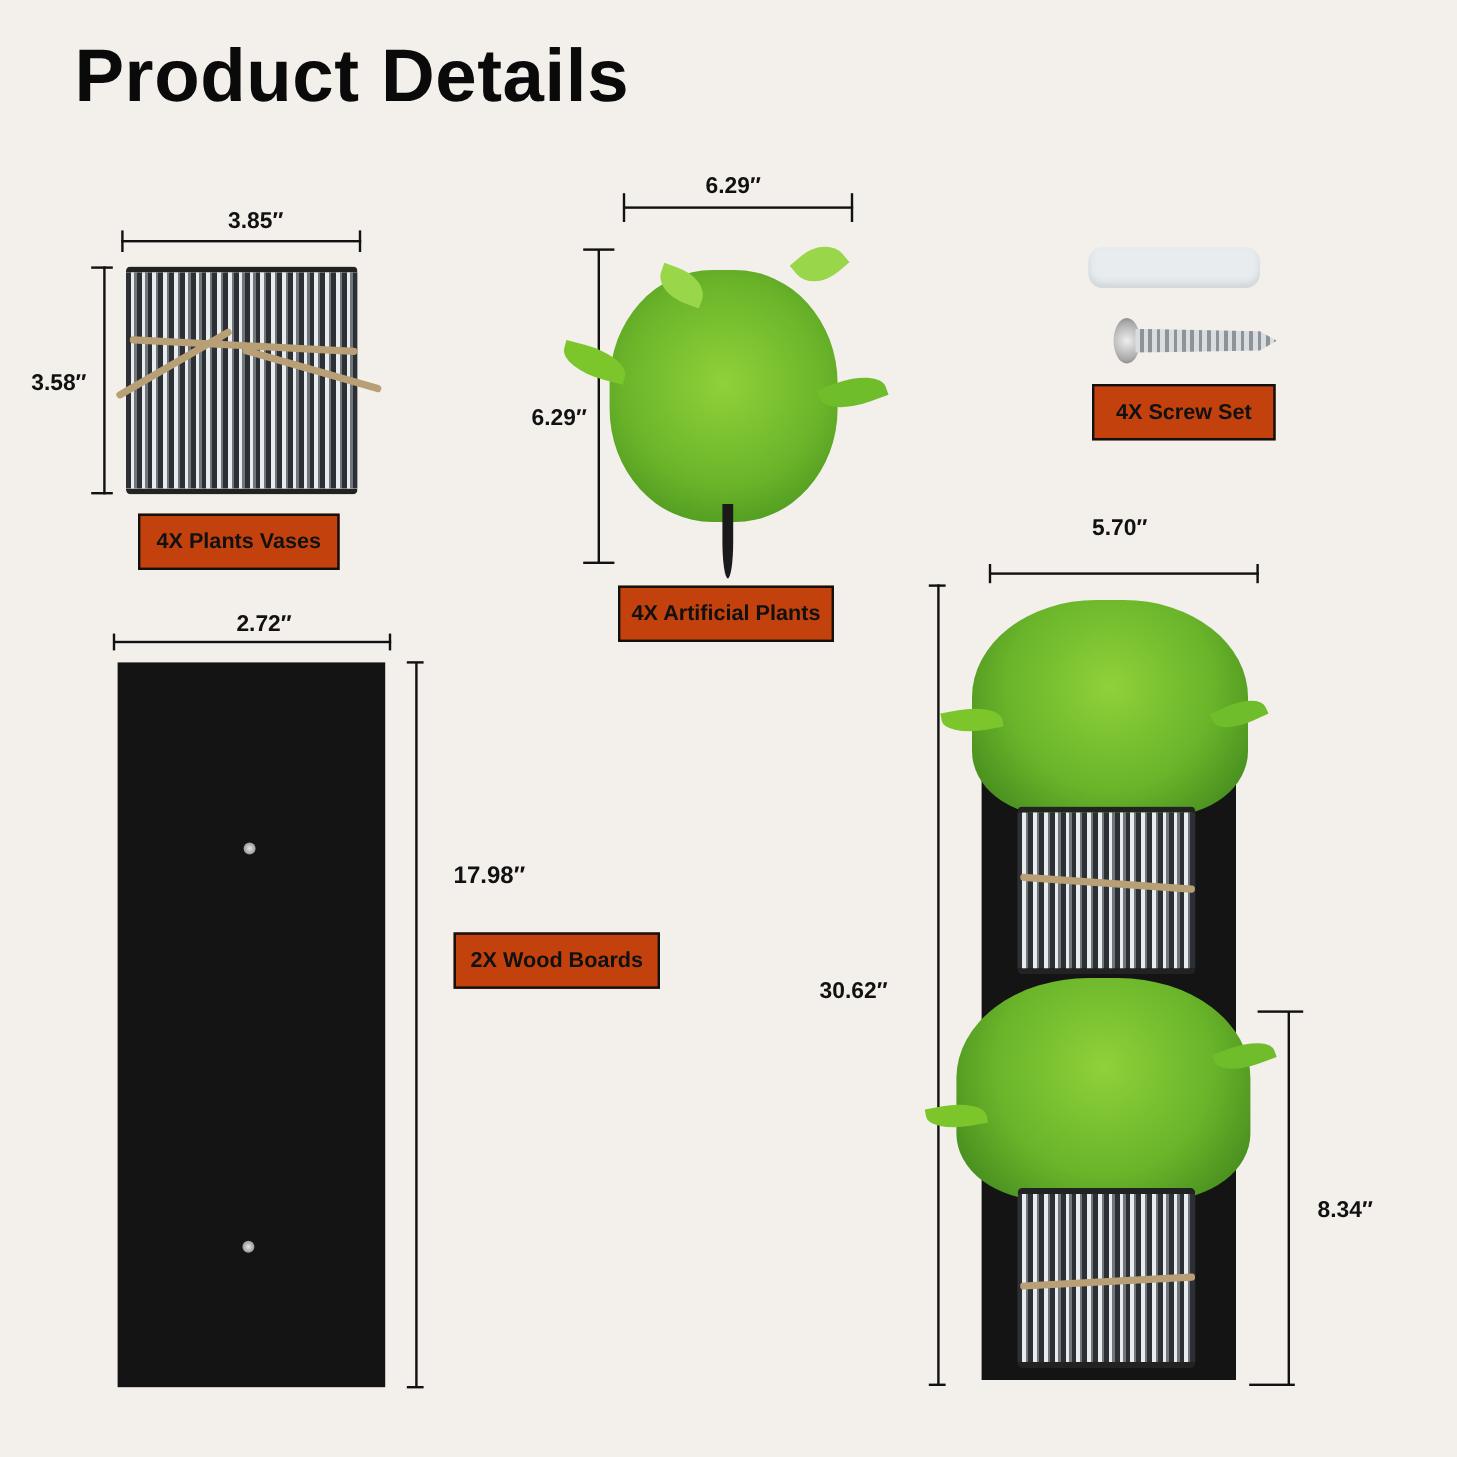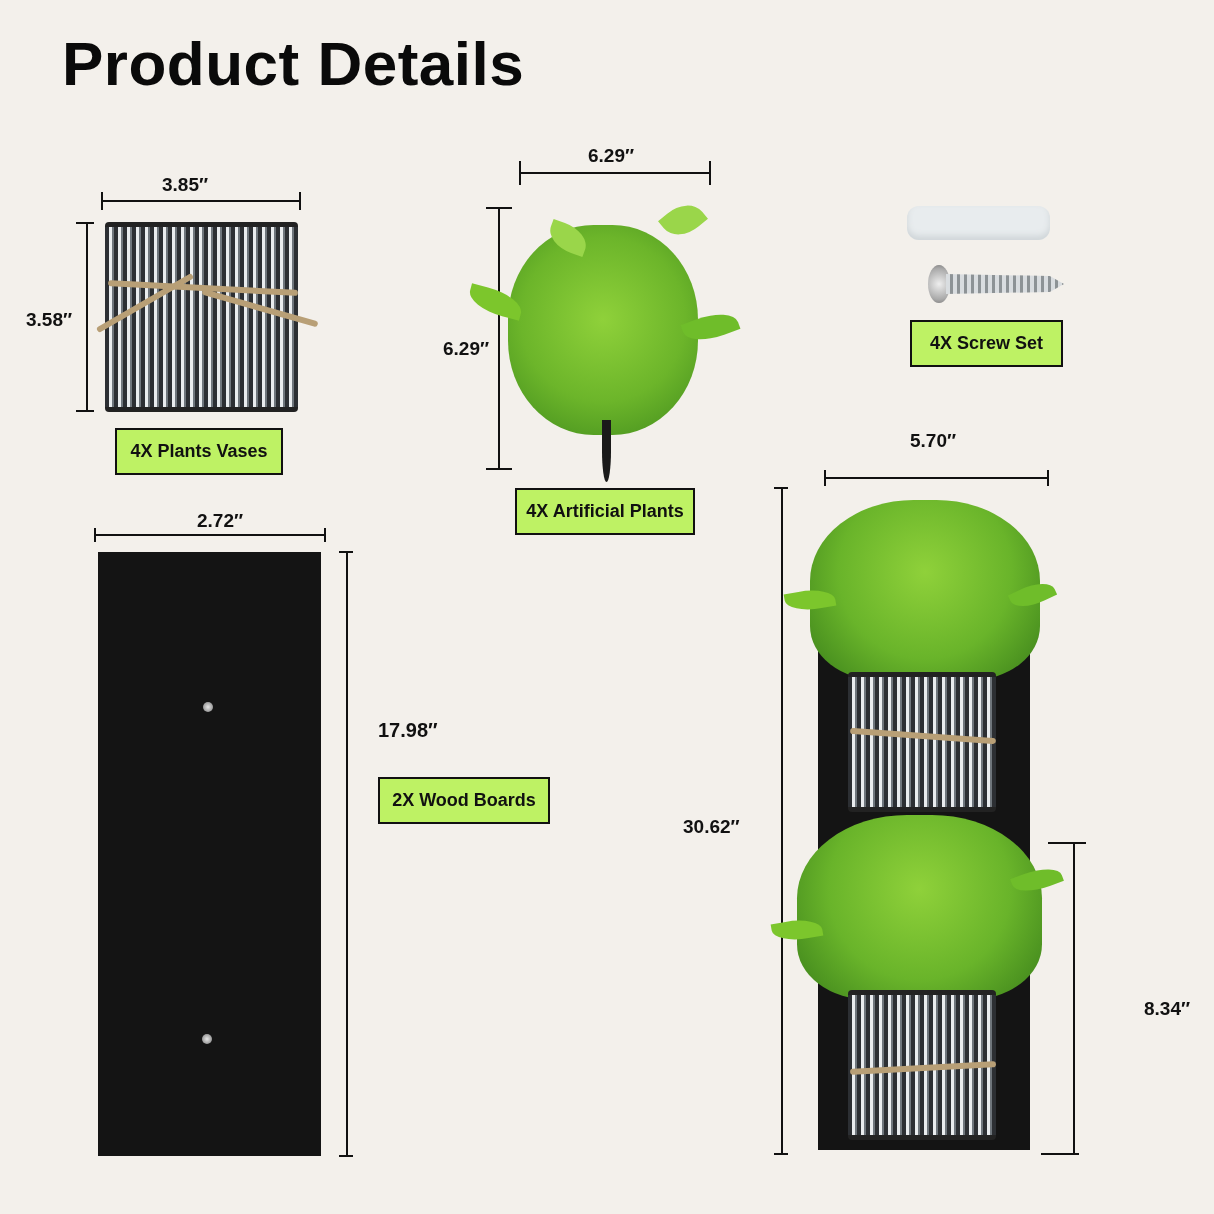--- a/index.html
+++ b/index.html
@@ -4,34 +4,34 @@
 <style>
   html,body{margin:0;padding:0;}
   body{width:1214px;height:1214px;background:#f3f0eb;position:relative;overflow:hidden;font-family:"Liberation Sans","DejaVu Sans",sans-serif;color:#111;}
   .abs{position:absolute;}
   .title{left:62px;top:28px;font-size:62px;font-weight:bold;letter-spacing:0.5px;color:#0a0a0a;}
   .dim{font-size:19px;font-weight:bold;color:#111;white-space:nowrap;}
   .hline{height:2px;background:#111;}
   .vline{width:2px;background:#111;}
   .tick-v{width:2px;height:18px;background:#111;}
   .tick-h{height:2px;width:18px;background:#111;}
-  .label-box{border:2.5px solid #111;background:#bef264;font-size:18px;font-weight:bold;display:flex;align-items:center;justify-content:center;box-sizing:border-box;white-space:nowrap;}
+  .label-box{border:2.5px solid #111;background:#c2410c;font-size:18px;font-weight:bold;display:flex;align-items:center;justify-content:center;box-sizing:border-box;white-space:nowrap;}
   .vase{background:repeating-linear-gradient(90deg,#2c2f33 0px,#2c2f33 4px,#e9ecee 4px,#e9ecee 7px,#6f767c 7px,#6f767c 9px);border-top:5px solid #222;border-bottom:5px solid #222;border-radius:4px;box-sizing:border-box;}
   .twine{height:6px;background:#b89f76;border-radius:3px;}
   .board{background:#141414;}
   .screwhead{width:10px;height:10px;border-radius:50%;background:radial-gradient(circle,#e6e6e6 0,#999 70%,#444 100%);}
   .leaf{position:absolute;background:#7cc62c;border-radius:0 70% 0 70%;}
 </style>
 </head>
 <body>
 
 <div class="abs title">Product Details</div>
 
 <div>
-  <div class="abs dim" style="left:162px;top:174px;">3.85″</div>
+  <div class="abs dim" style="left:190px;top:174px;">3.85″</div>
   <div class="abs hline" style="left:101px;top:200px;width:200px;"></div>
   <div class="abs tick-v" style="left:101px;top:192px;"></div>
   <div class="abs tick-v" style="left:299px;top:192px;"></div>
 
   <div class="abs dim" style="left:26px;top:309px;text-align:right;">3.58″</div>
   <div class="abs vline" style="left:86px;top:222px;height:190px;"></div>
   <div class="abs tick-h" style="left:76px;top:222px;"></div>
   <div class="abs tick-h" style="left:76px;top:410px;"></div>
 
   <div class="abs vase" style="left:105px;top:222px;width:193px;height:190px;"></div>
@@ -117,14 +117,14 @@
     <div style="position:absolute;left:25px;top:5px;width:245px;height:185px;border-radius:45% 45% 30% 30%;background:radial-gradient(circle at 50% 40%,#8fd13a 0,#69b42a 55%,#3a7f1a 100%);"></div>
     <div class="leaf" style="left:0;top:110px;width:50px;height:20px;transform:rotate(-10deg);"></div>
     <div class="leaf" style="left:240px;top:60px;width:50px;height:20px;transform:rotate(-20deg);background:#6fbd2a;"></div>
   </div>
   <div class="abs vase" style="left:848px;top:990px;width:148px;height:150px;"></div>
   <div class="abs twine" style="left:850px;top:1065px;width:146px;transform:rotate(-3deg);"></div>
 
   <div class="abs vline" style="left:1073px;top:843px;height:312px;"></div>
   <div class="abs tick-h" style="left:1048px;top:842px;width:38px;"></div>
   <div class="abs tick-h" style="left:1041px;top:1153px;width:38px;"></div>
-  <div class="abs dim" style="left:1098px;top:998px;margin-left:46px;">8.34″</div>
+  <div class="abs dim" style="left:1098px;top:998px;">8.34″</div>
 </div>
 
 </body></html>

